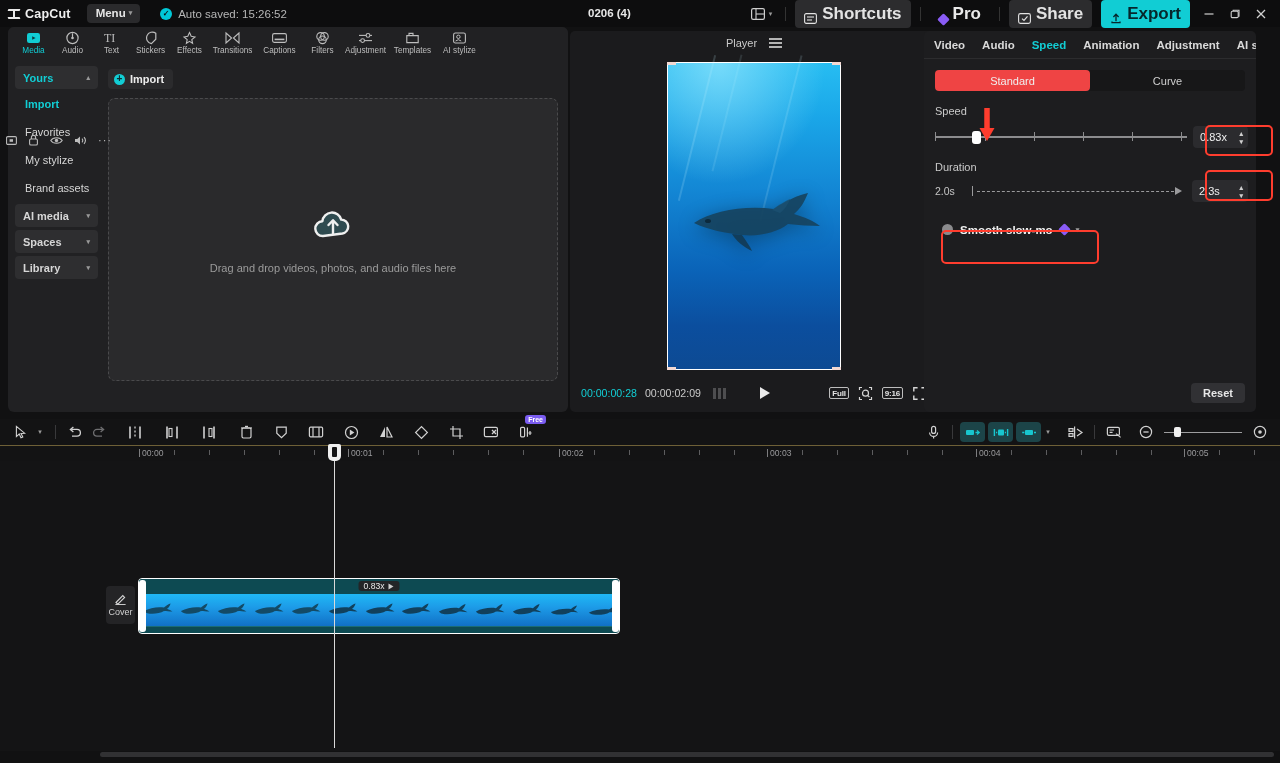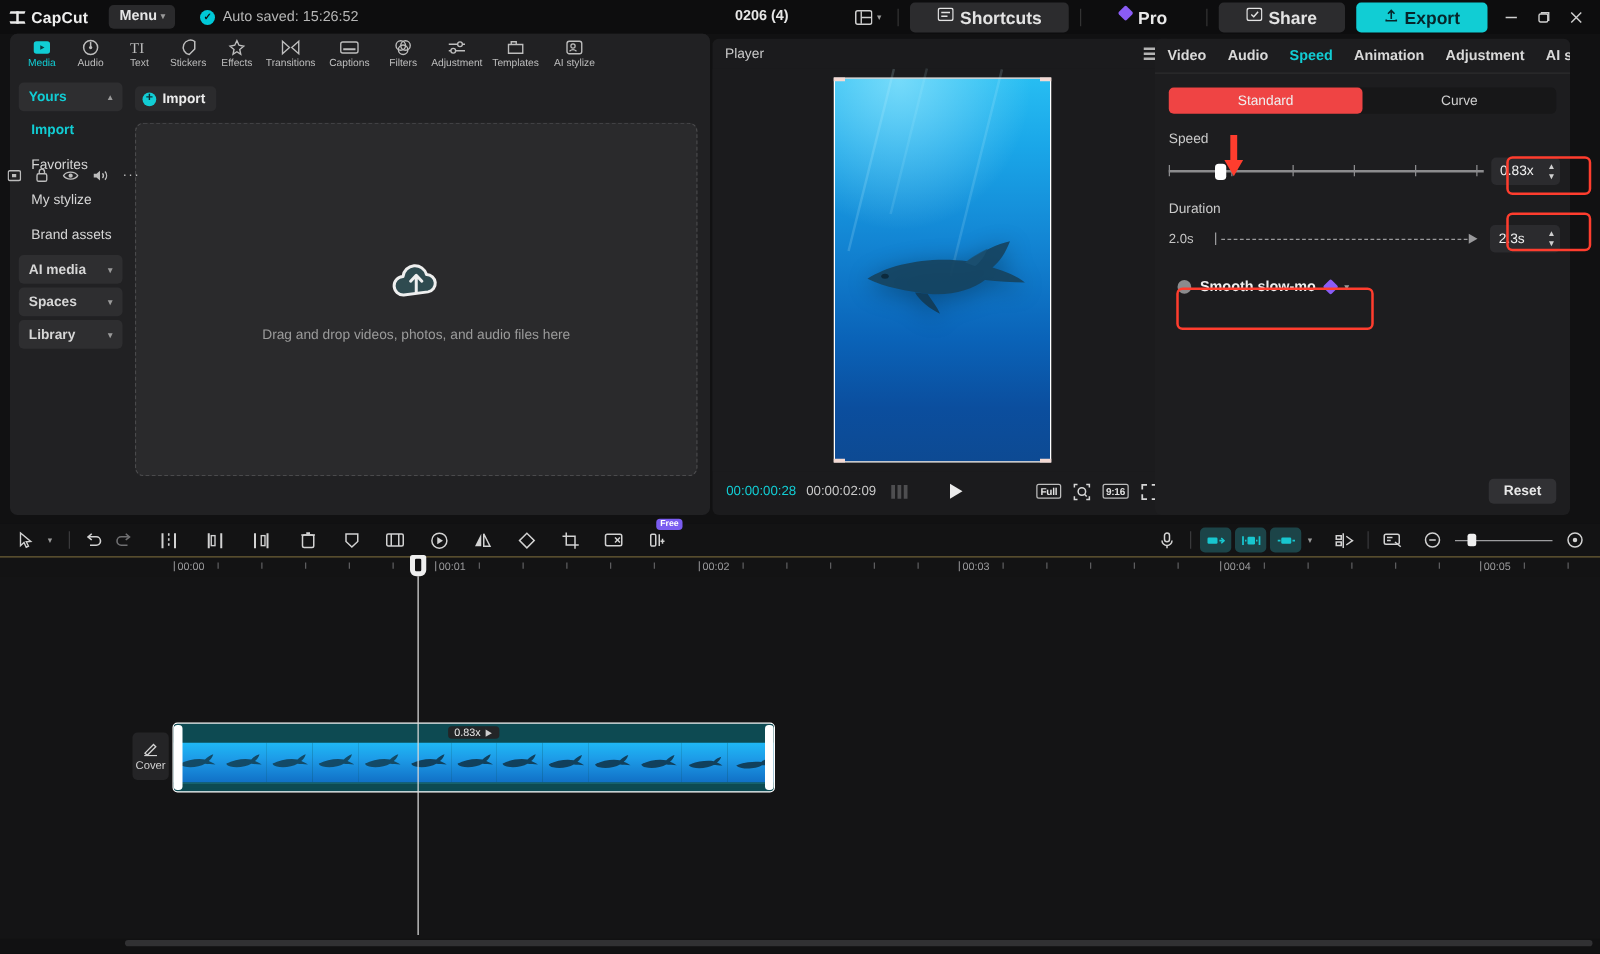--- a/index.html
+++ b/index.html
@@ -39,22 +39,22 @@
   .proj-title {
     position: absolute; left: 588px; top: 7px;
     font-size: 11.5px; color: #e7e7e7; font-weight: bold;
   }
   .tb-right {
     margin-left: auto; display: flex; align-items: center; gap: 0px; padding-right: 6px;
   }
   .tb-sep { width: 1px; height: 14px; background: #333; margin: 0 9px; }
   .layout-btn { display: flex; align-items: center; gap: 4px; padding: 3px 4px; color: #cfcfcf; }
   .pill {
-    display: flex; align-items: flex-start; gap: 5px;
-    padding: 4px 22px; border-radius: 4px; font-size: 14px; font-weight: bold;
+    display: flex; align-items: flex-end; gap: 5px;
+    padding: 4px 9px; border-radius: 4px; font-size: 17px; font-weight: bold;
   }
   .pill.shortcuts { background: #2c2c2e; color: #e3e3e3; }
   .pill.pro { color: #e9e9e9; }
   .pill.share { background: #2c2c2e; color: #e3e3e3; }
   .pill.export { background: #11cdd4; color: #06262b; }
   .wbtn { width: 26px; height: 26px; display:flex; align-items:center; justify-content:center; color:#cfcfcf; }
 
   
   .tabbar {
     position: absolute; left: 8px; top: 27px; width: 560px; height: 33px;
@@ -104,21 +104,21 @@
     background: #2a2a2c; display: flex; flex-direction: column;
     align-items: center; justify-content: center; gap: 20px;
   }
   .dz-text { font-size: 11px; color: #9b9b9b; }
 
   
   .player {
     position: absolute; left: 570px; top: 31px; width: 368px; height: 381px;
     background: #1b1b1d; border-radius: 5px;
   }
-  .player-hdr { height: 24px; display: flex; align-items: center; justify-content: space-between;
+  .player-hdr { height: 24px; display: flex; align-items: center; justify-content: center;
     padding: 0 10px; font-size: 11px; color: #cacaca; gap: 12px; }
   .burger { display: flex; flex-direction: column; gap: 2.5px; }
   .burger i { width: 13px; height: 1.6px; background: #b4b4b4; display: block; }
   .stage { height: 322px; display: flex; align-items: center; justify-content: center; background: #1b1b1d; }
   .video {
     width: 172px; height: 306px; position: relative;
     background: linear-gradient(180deg,#27bdf2 0%, #1aa6e8 18%, #1386d4 42%, #0a63b8 68%, #0b4e9e 86%, #0d4a93 100%);
     outline: 1px solid #ffffff;
   }
   .video .glow {

